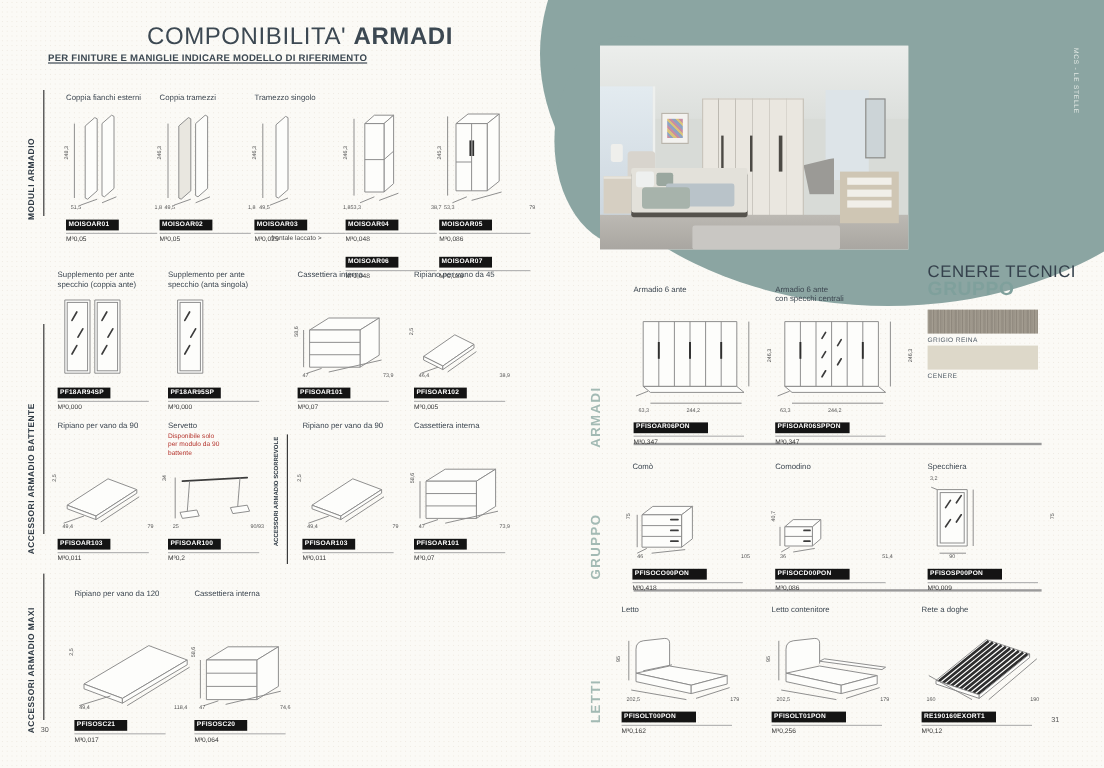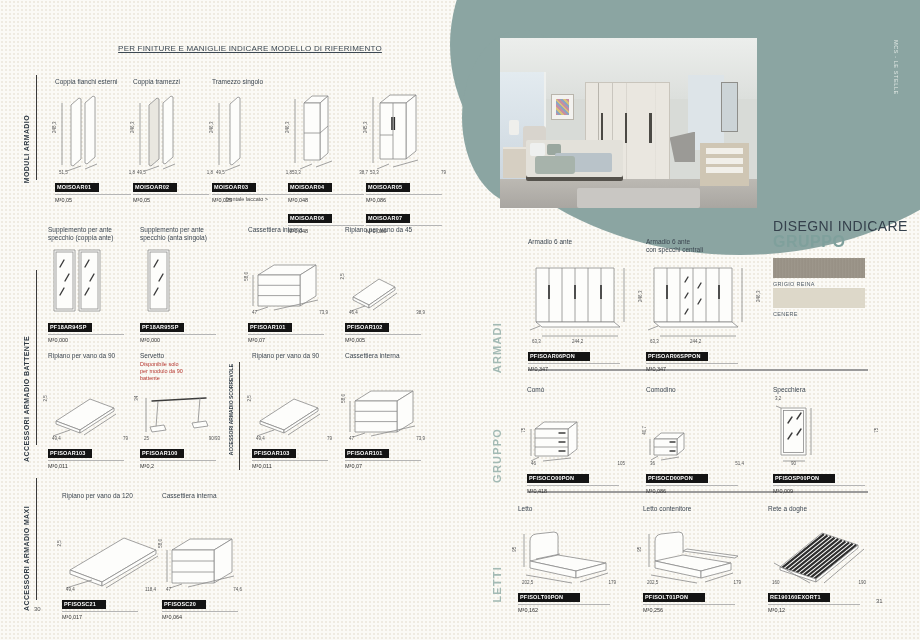--- a/index.html
+++ b/index.html
@@ -6,21 +6,21 @@
   body{font-family:"Liberation Sans", sans-serif; background:#e8e6e0;}
   .spread{position:relative; width:920px; height:640px; background:#fbfaf6; overflow:hidden;}
   .noise{position:absolute; inset:0; background-image:radial-gradient(rgba(168,148,108,.16) .7px, transparent .8px); background-size:4px 4px; pointer-events:none;}
   .blob,.blob2{position:absolute; background:#8ba5a2; border-radius:50%;}
   .blob{left:450px; top:-165px; width:580px; height:420px;}
   .blob2{left:462px; top:30px; width:120px; height:175px;}
 
   
   .title{position:absolute; left:40px; top:20px; width:420px; text-align:center; color:#3c4852; font-size:20px; letter-spacing:.5px;}
   .title b{font-weight:bold;}
-  .subtitle{position:absolute; left:40px; top:44px; width:420px; text-align:center; color:#3c4852; font-size:8px; font-weight:normal; letter-spacing:.2px; text-decoration:underline;}
+  .subtitle{position:absolute; left:40px; top:44px; width:420px; text-align:left; color:#3c4852; font-size:8px; font-weight:bold; letter-spacing:.2px; text-decoration:underline;}
   .pageno{position:absolute; font-size:6px; color:#555;}
 
   
   .sline{position:absolute; left:36px; width:1px; background:#3a3a3a;}
   .slabel{position:absolute; left:23px; writing-mode:vertical-rl; transform:rotate(180deg); font-size:7px; font-weight:bold; color:#2e3943; letter-spacing:.4px; white-space:nowrap;}
 
   
   .item{position:absolute; width:82px; color:#3c4650;}
   .item .lbl{font-size:6.5px; line-height:1.2; min-height:9px; white-space:pre-line; margin-bottom:2px;}
   .fig{position:relative; display:flex; align-items:flex-end;}
@@ -69,20 +69,21 @@
   .ritem .chip,.gitem .chip{min-width:56px;}
 </style>
 </head>
 <body>
 
 <div class="spread">
   <div class="noise"></div>
   <div class="blob"></div>
   <div class="blob2"></div>
 
+  <div class="title"><span>COMPONIBILITA'</span> <b>ARMADI</b></div>
   <div class="subtitle">PER FINITURE E MANIGLIE INDICARE MODELLO DI RIFERIMENTO</div>
 
   <div class="sline" style="top:75px;height:105px;"></div>
   <div class="slabel" style="top:115px;">MODULI ARMADIO</div>
   <div class="sline" style="top:270px;height:175px;"></div>
   <div class="slabel" style="top:336px;">ACCESSORI ARMADIO BATTENTE</div>
   <div class="sline" style="top:478px;height:122px;"></div>
   <div class="slabel" style="top:506px;">ACCESSORI ARMADIO MAXI</div>
 
   <div class="item" style="left:55px;top:78px;">
@@ -411,21 +412,21 @@
   </div>
 
   <div class="brand">MCS - LE STELLE</div>
 
   <div class="vlabel" style="top:322px;">ARMADI</div>
   <div class="vlabel" style="top:428px;">GRUPPO</div>
   <div class="vlabel" style="top:566px;">LETTI</div>
   <div class="rdiv" style="top:369px;"></div>
   <div class="rdiv" style="top:491px;"></div>
 
-  <div class="h-top">DISEGNI INDICARE</div>
+  <div class="h-top">CENERE TECNICI</div>
   <div class="h-name">GRUPPO</div>
   <div class="swatch sw1"></div>
   <div class="swlbl" style="top:281px;">GRIGIO REINA</div>
   <div class="swatch sw2"></div>
   <div class="swlbl" style="top:311px;">CENERE</div>
 
   <div class="item ritem" style="left:528px;top:238px;">
     <div class="lbl">Armadio 6 ante</div>
     <div class="fig" style="height:86px;">
       <svg width="108" height="84" viewBox="0 0 108 84">

